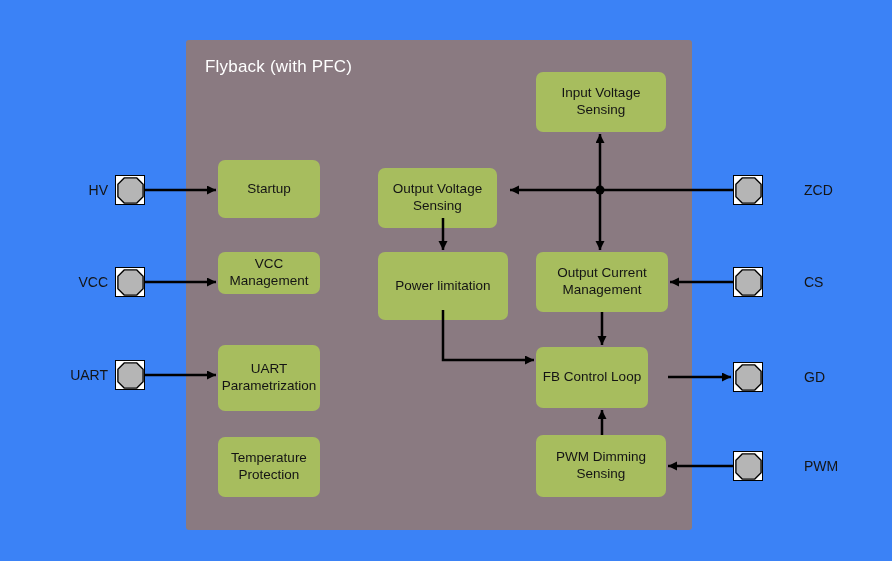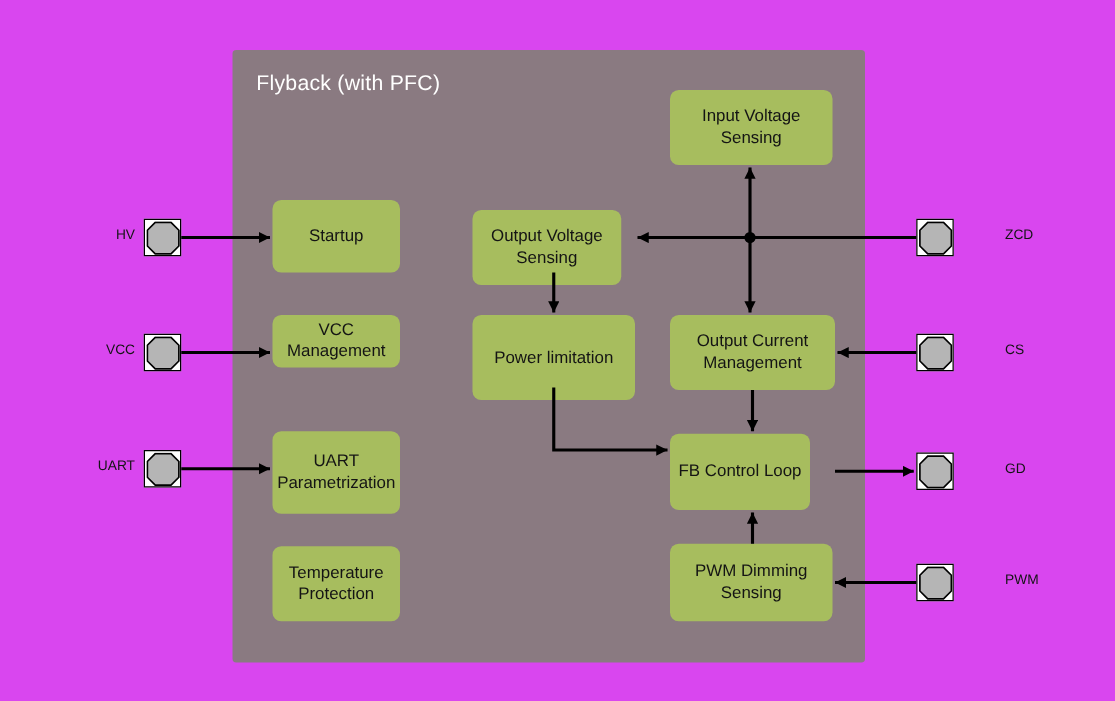--- a/index.html
+++ b/index.html
@@ -1,17 +1,17 @@
 <!DOCTYPE html>
 <html><head>
 <meta charset="utf-8">
 <style>
   html,body{margin:0;padding:0;background:#ffffff;}
   .stage{
-    position:relative;width:892px;height:561px;background:#d946ef;
+    position:relative;width:892px;height:561px;background:#3b82f6;
     font-family:"Liberation Sans",sans-serif;overflow:hidden;
   }
   .container{
     position:absolute;left:186px;top:40px;width:506px;height:490px;
     background:#8a7a81;border-radius:3px;
   }
   .diagram-title{
     position:absolute;left:205px;top:57px;color:#ffffff;
     font-size:17px;letter-spacing:.2px;
   }
@@ -21,21 +21,21 @@
     text-align:center;color:#141414;font-size:13.5px;line-height:1.25;
     padding:2px;box-sizing:border-box;
   }
   .pin{
     position:absolute;width:30px;height:30px;box-sizing:border-box;
     background:#ffffff;border:1.5px solid #000000;
     display:flex;align-items:center;justify-content:center;
   }
   .pin svg{display:block;}
   .pin-label{
-    position:absolute;font-size:11px;color:#141414;width:48px;
+    position:absolute;font-size:14px;color:#141414;width:48px;
   }
   .pin-label.left{text-align:right;}
   .pin-label.right{text-align:left;margin-left:32px;}
   .wires{position:absolute;left:0;top:0;width:892px;height:561px;pointer-events:none;}
 </style>
 </head>
 <body>
 
 <div class="stage">
 

